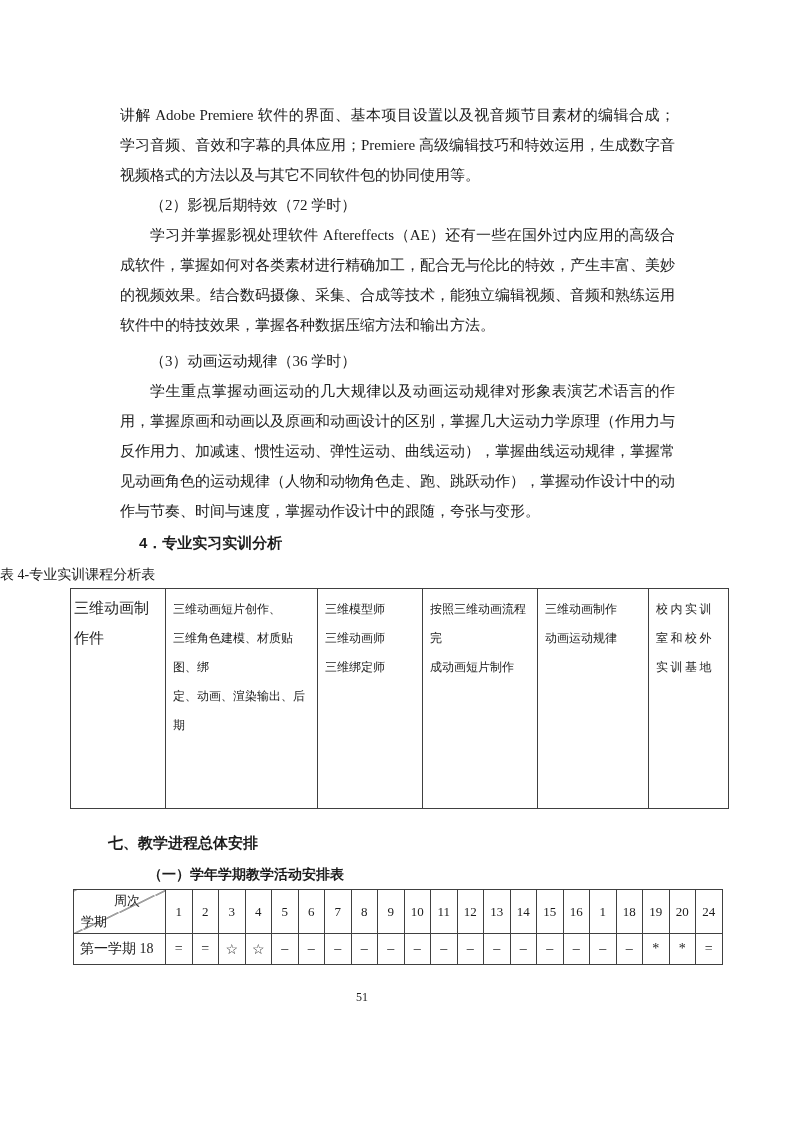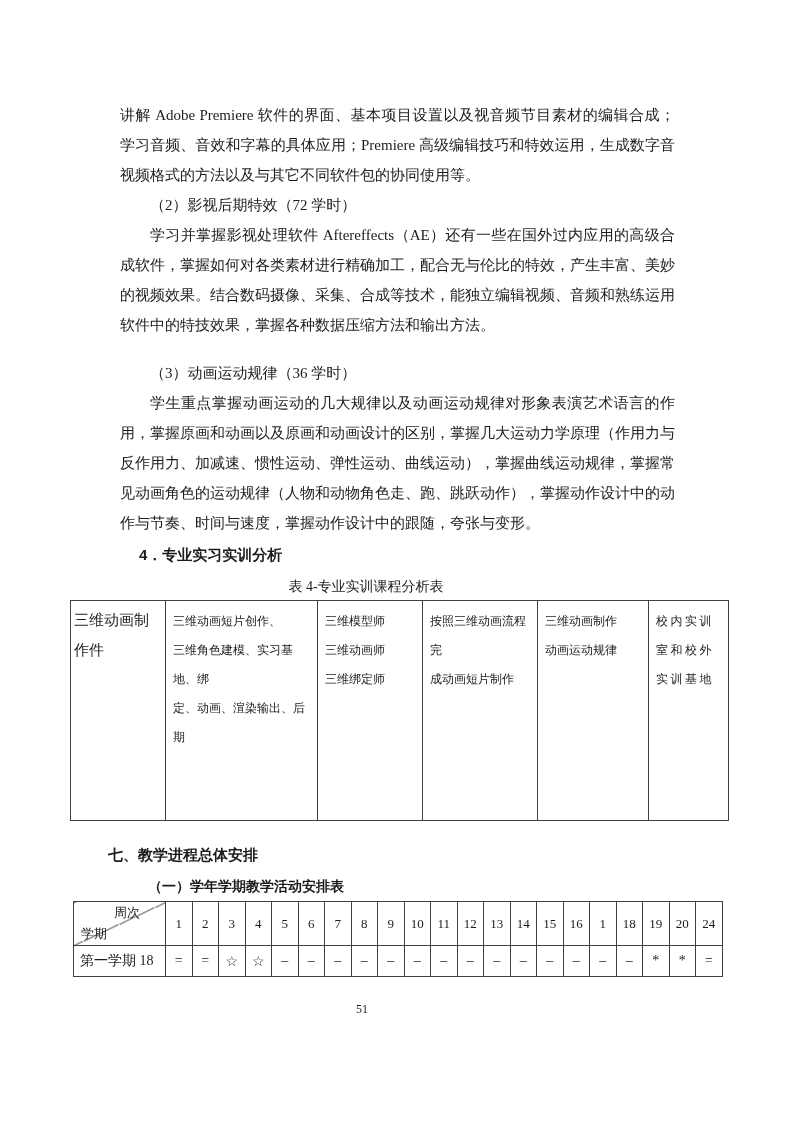--- a/index.html
+++ b/index.html
@@ -8,26 +8,26 @@
     font-family:"Liberation Serif","DejaVu Serif",serif;
     color:#1c1c1c; overflow:hidden;
   }
   .body-text {
     margin:0 119px 0 120px; width:555px;
     font-size:15px; line-height:30px; text-align:justify;
   }
   .indent { text-indent:2em; }
   .p1 { margin-top:100px; }
   .h-sub { margin:0 119px 0 120px; width:555px; font-size:15px; line-height:30px; }
-  .h-sub.gap { margin-top:18px; }
+  .h-sub.gap { margin-top:6px; }
   .h4 {
     margin:2px 0 0 139px; font-size:15px; line-height:30px; font-weight:bold;
     font-family:"Liberation Sans","DejaVu Sans",sans-serif;
   }
-  .tbl-title { margin-top:4px; width:732px; text-align:center; font-size:14px; line-height:26px; }
+  .tbl-title { margin-top:4px; width:732px; text-align:left; font-size:14px; line-height:26px; }
   table { border-collapse:collapse; table-layout:fixed; }
   td { border:1px solid #404040; box-sizing:border-box; }
   .t1 { margin-left:70px; width:658px; }
   .t1 td { vertical-align:middle; text-align:center; }
   .t1 .hdr td { height:51px; font-size:14px; line-height:19px; white-space:pre-line; }
   .t1 .bodyrow td { height:220px; vertical-align:top; text-align:left; padding:6px 7px 0 7px;
                     font-size:12px; line-height:29px; white-space:pre-line; }
   .t1 .bodyrow td.name { font-size:15px; line-height:30px; padding-left:3px; padding-top:4px; }
   .t1 .bodyrow td.base { letter-spacing:2.5px; }
   .h7 {
@@ -71,21 +71,21 @@
         <col style="width:152px">
         <col style="width:105px">
       <col style="width:115px">
         <col style="width:111px">
         <col style="width:80px">
     </colgroup>
     <tbody>
     <tr class="bodyrow">
       <td class="name">三维动画制作件</td>
       <td>三维动画短片创作、
-三维角色建模、实习基地、绑
+三维角色建模、材质贴图、绑
 定、动画、渲染输出、后期</td>
       <td>三维模型师
 三维动画师
 三维绑定师</td>
       <td>按照三维动画流程完
 成动画短片制作</td>
       <td>三维动画制作
 动画运动规律</td>
       <td class="base">校内实训室和校外实训基地</td>
     </tr>

